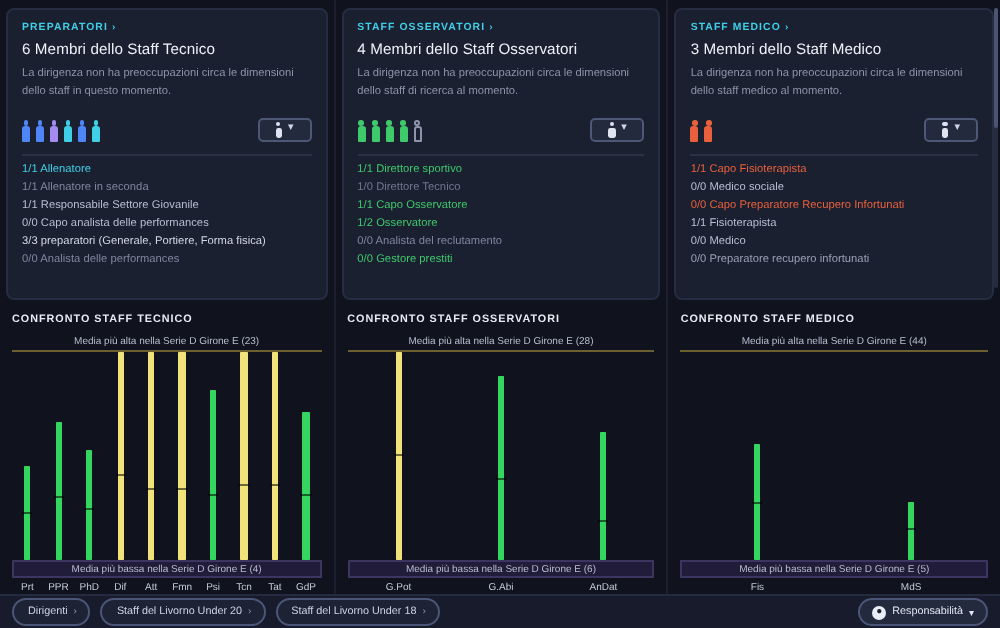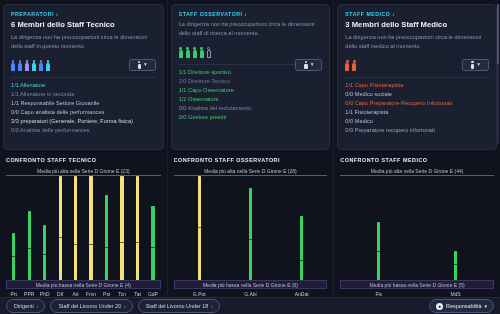--- a/index.html
+++ b/index.html
@@ -30,21 +30,21 @@
     letter-spacing:.55px;
     text-transform:uppercase;
     margin-bottom:3px;
     display:flex;
     align-items:center;
     gap:2px;
   }
   .chev { font-size:5px; }
   .card-title {
     font-size:7.6px;
-    font-weight:bold;
+    font-weight:normal;
     color:#eef1f8;
     margin-bottom:4px;
     letter-spacing:.05px;
   }
   .card-desc {
     font-size:5.6px;
     line-height:1.62;
     color:#8d93a8;
     margin-bottom:7px;
     max-width:150px;
@@ -274,20 +274,21 @@
         </div>
       </div>
     </div>
 
     <div class="col">
       <div class="card">
         <div class="card-eyebrow" style="color:#3fd0e8">
           <span>STAFF OSSERVATORI</span>
           <span class="chev">›</span>
         </div>
+        <div class="card-title">4 Membri dello Staff Osservatori</div>
         <div class="card-desc">La dirigenza non ha preoccupazioni circa le dimensioni dello staff di ricerca al momento.</div>
         <div class="people-row">
           <span class="person" style="color:#3ec96b">
               <i class="head"></i>
               <i class="body"></i>
             </span>
           <span class="person" style="color:#3ec96b">
               <i class="head"></i>
               <i class="body"></i>
             </span>

